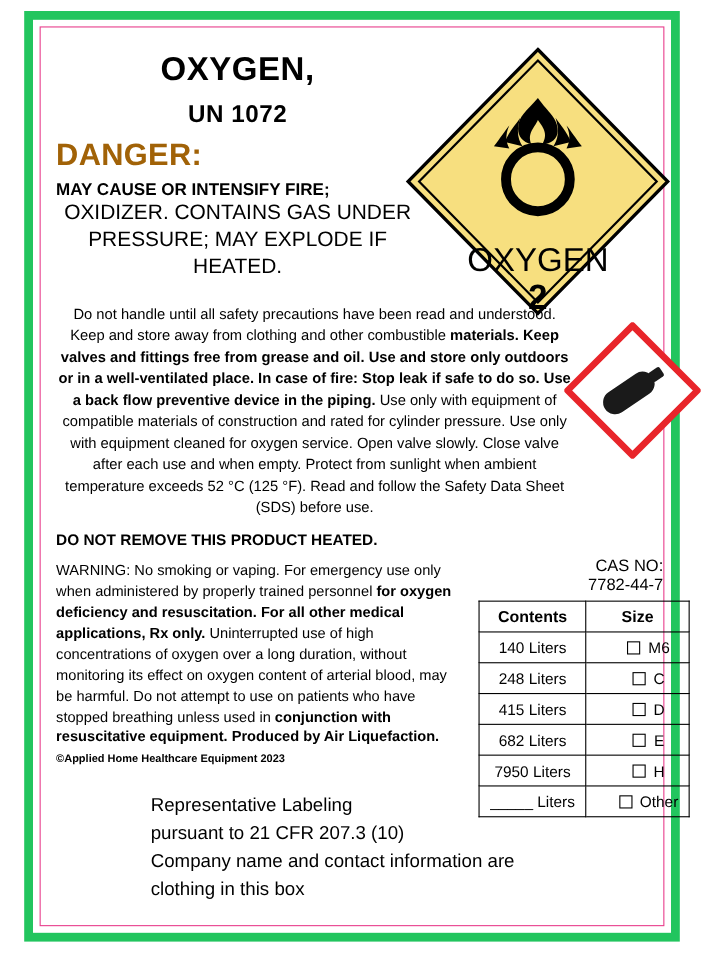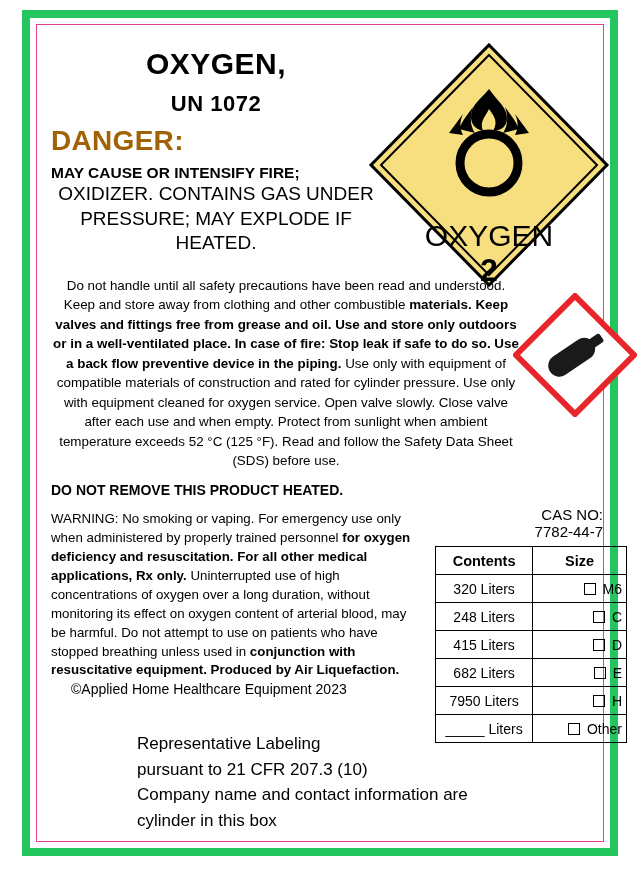--- a/index.html
+++ b/index.html
@@ -131,23 +131,22 @@
     margin-top: 12px;
     height: 200px;
   }
   .warning {
     width: 372px;
     font-size: 13.3px;
     line-height: 1.42;
   }
   .warning b { font-weight: bold; }
   .copyright {
-    font-size: 14px;
-    font-weight: normal;
-    margin-left: 20px;
+    font-size: 10px;
+    font-weight: bold;
   }
 
   
   table.contents {
     position: absolute;
     left: 384px;
     top: 0px;
     width: 192px;
     border-collapse: collapse;
     font-size: 14px;
@@ -159,38 +158,38 @@
     height: 27px;
     text-align: center;
     font-weight: normal;
     padding: 0 4px;
   }
   table.contents th {
     font-weight: bold;
     font-size: 14.5px;
   }
   table.contents td.size {
-    text-align: right;
+    text-align: center;
     padding-left: 24px;
   }
   .chk {
     display: inline-block;
     width: 10px;
     height: 10px;
     border: 1px solid #000;
     margin-right: 7px;
     vertical-align: -1px;
   }
 
   
   .footer {
     position: absolute;
     left: 14px;
     right: 14px;
-    bottom: 8px;
+    bottom: 20px;
     padding-left: 86px;
     font-size: 17px;
     line-height: 1.5;
   }
 </style>
 </head>
 <body>
 
 <div class="label-outer">
   <div class="label-inner">
@@ -248,21 +247,21 @@
 
         <table class="contents">
           <thead>
             <tr>
               <th>Contents</th>
               <th>Size</th>
             </tr>
           </thead>
           <tbody>
             <tr>
-              <td>320 Liters</td>
+              <td>140 Liters</td>
               <td class="size"><span class="chk"></span><span>M6</span></td>
             </tr>
             <tr>
               <td>248 Liters</td>
               <td class="size"><span class="chk"></span><span>C</span></td>
             </tr>
             <tr>
               <td>415 Liters</td>
               <td class="size"><span class="chk"></span><span>D</span></td>
             </tr>
@@ -279,18 +278,18 @@
               <td class="size"><span class="chk"></span><span>Other</span></td>
             </tr>
           </tbody>
         </table>
       </div>
 
       <div class="footer">
         <div>Representative Labeling</div>
         <div>pursuant to 21 CFR 207.3 (10)</div>
         <div>Company name and contact information are</div>
-        <div>cylinder in this box</div>
+        <div>clothing in this box</div>
       </div>
 
     </div>
   </div>
 </div>
 
 </body></html>

